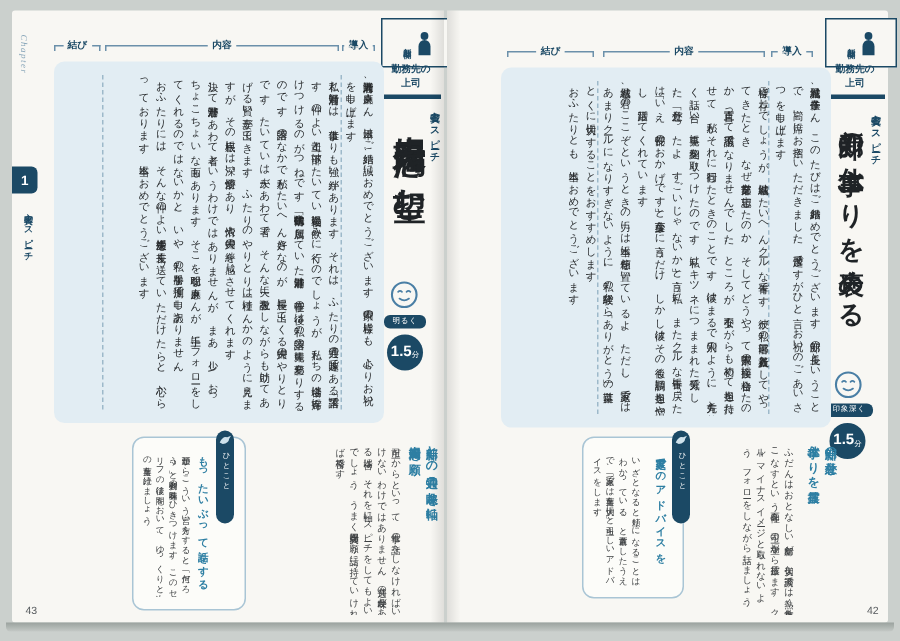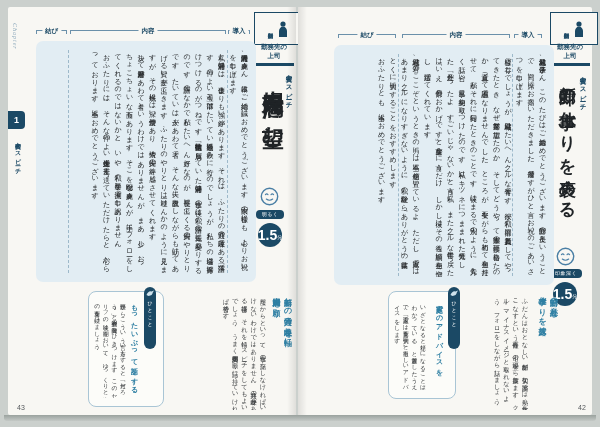--- a/index.html
+++ b/index.html
@@ -45,21 +45,21 @@
   .side-tag{writing-mode:vertical-rl;font-size:5.5px;font-weight:bold;color:#1b4965;letter-spacing:0.5px;}
   .role{position:absolute;font-size:6.5px;font-weight:bold;color:#1b4965;text-align:center;
     white-space:pre-line;line-height:1.35;}
   .head-rule{position:absolute;height:2.5px;background:#1b4965;}
 
   
   .mood-label{position:absolute;background:#1b4965;color:#fff;border-radius:4px;
     font-size:5px;line-height:9px;text-align:center;letter-spacing:0.5px;}
   .dur-badge{position:absolute;width:24px;height:24px;border-radius:50%;background:#1b4965;
     color:#fff;display:flex;align-items:center;justify-content:center;}
-  .dur-badge .num{font-size:14px;font-weight:bold;line-height:1;}
+  .dur-badge .num{font-size:10px;font-weight:bold;line-height:1;}
   .dur-badge .unit{font-size:5px;line-height:1;margin-top:4px;}
 
   
   .note-heading{position:absolute;writing-mode:vertical-rl;white-space:pre-line;
     font-size:8px;line-height:11.5px;font-weight:bold;color:#2e7fa3;letter-spacing:0.5px;}
   .note-body{position:absolute;writing-mode:vertical-rl;font-size:6.2px;line-height:9.3px;
     letter-spacing:0.1px;color:#3a3d3f;overflow:hidden;}
 
   
   .tip-box{position:absolute;border:1px solid #a9c5d5;border-radius:8px;background:#fcfcf9;}

